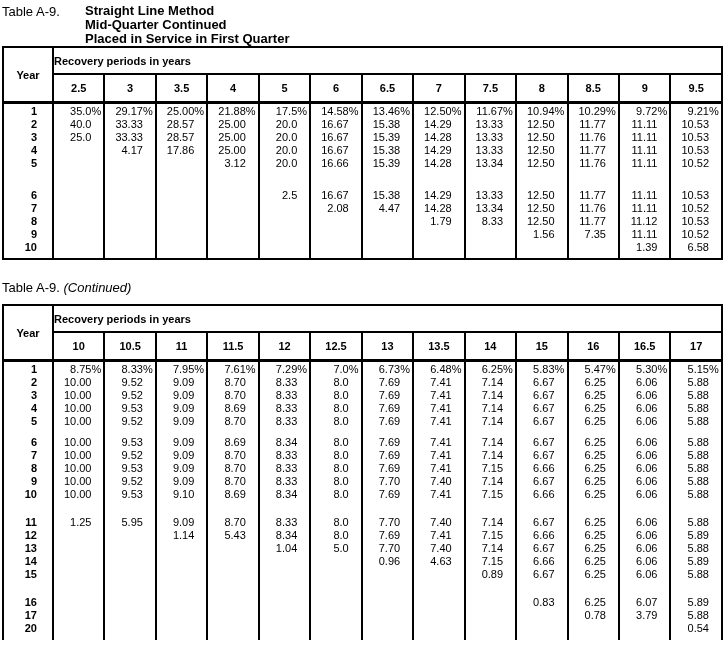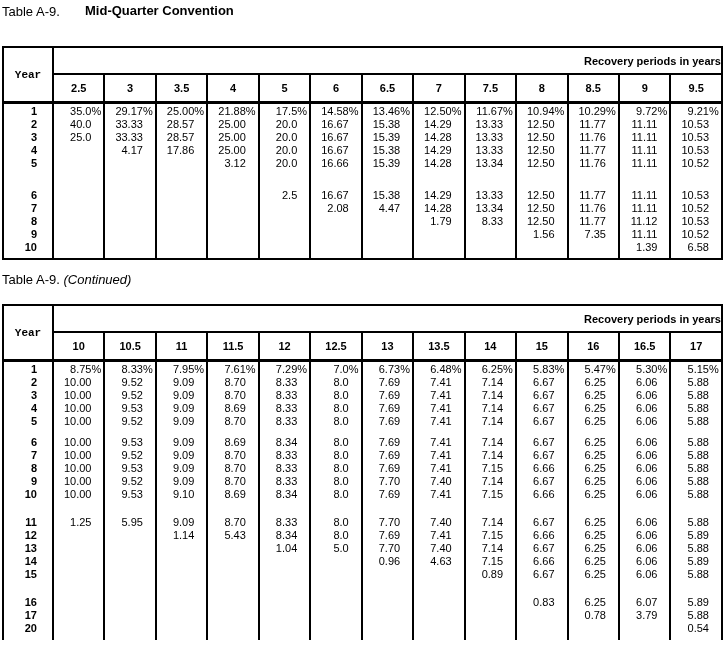--- a/index.html
+++ b/index.html
@@ -4,56 +4,58 @@
 <style>
   html,body{margin:0;padding:0;background:#fff;}
   body{width:725px;height:647px;font-family:"Liberation Sans",sans-serif;color:#000;
        -webkit-font-smoothing:none;}
   .page{position:relative;width:725px;height:640px;background:#fff;overflow:hidden;}
 
   
   .title-block{position:absolute;left:2px;top:4px;display:flex;font-size:13px;}
   .tbl-label{display:inline-block;width:83px;font-weight:normal;}
   .title-lines{font-weight:bold;line-height:14px;}
-  .continued-label{position:absolute;left:2px;top:272px;font-size:13px;}
+  .continued-label{position:absolute;left:2px;top:280px;font-size:13px;}
   .ital{font-style:italic;}
 
   
   #table1-slot{position:absolute;left:2px;top:46px;}
   #table2-slot{position:absolute;left:2px;top:304px;}
 
   
   table.grid{border-collapse:collapse;table-layout:fixed;width:721px;background:#fff;
              border:2px solid #000;}
   table.grid th,table.grid td{margin:0;padding:0;font-size:11px;line-height:12px;overflow:hidden;}
 
   th.year-head{font-weight:bold;font-size:11px;border-right:2px solid #000;
-               border-bottom:3px solid #000;text-align:center;vertical-align:middle;font-family:Liberation Mono, monospace;}
-  th.band-head{font-weight:bold;border-bottom:2px solid #000;text-align:right;height:25px;
+               border-bottom:3px solid #000;text-align:center;vertical-align:middle;}
+  th.band-head{font-weight:bold;border-bottom:2px solid #000;text-align:left;height:25px;
                vertical-align:middle;}
   th.period-head{font-weight:bold;border-right:2px solid #000;border-bottom:3px solid #000;
                  text-align:center;height:26px;vertical-align:middle;}
 
   tbody tr.datarow{height:13px;}
   tbody th.year-cell{font-weight:bold;border-right:2px solid #000;text-align:right;
                      padding-right:15px;vertical-align:middle;}
   tbody td.value-cell{border-right:2px solid #000;text-align:right;vertical-align:middle;
                       white-space:nowrap;}
   .num{display:inline-block;}
   .sfx{display:inline-block;width:12px;text-align:left;}
 </style>
 </head>
 <body>
 
 <div class="page">
 
   <div class="title-block">
     <span class="tbl-label">Table A-9.</span>
     <div class="title-lines">
-      <div>Mid-Quarter Convention</div>
+      <div>Straight Line Method</div>
+      <div>Mid-Quarter Continued</div>
+      <div>Placed in Service in First Quarter</div>
     </div>
   </div>
 
   <div id="table1-slot">
       <table class="grid">
         <colgroup>
           <col style="width: 50px;">
           <col>
           <col>
           <col>

